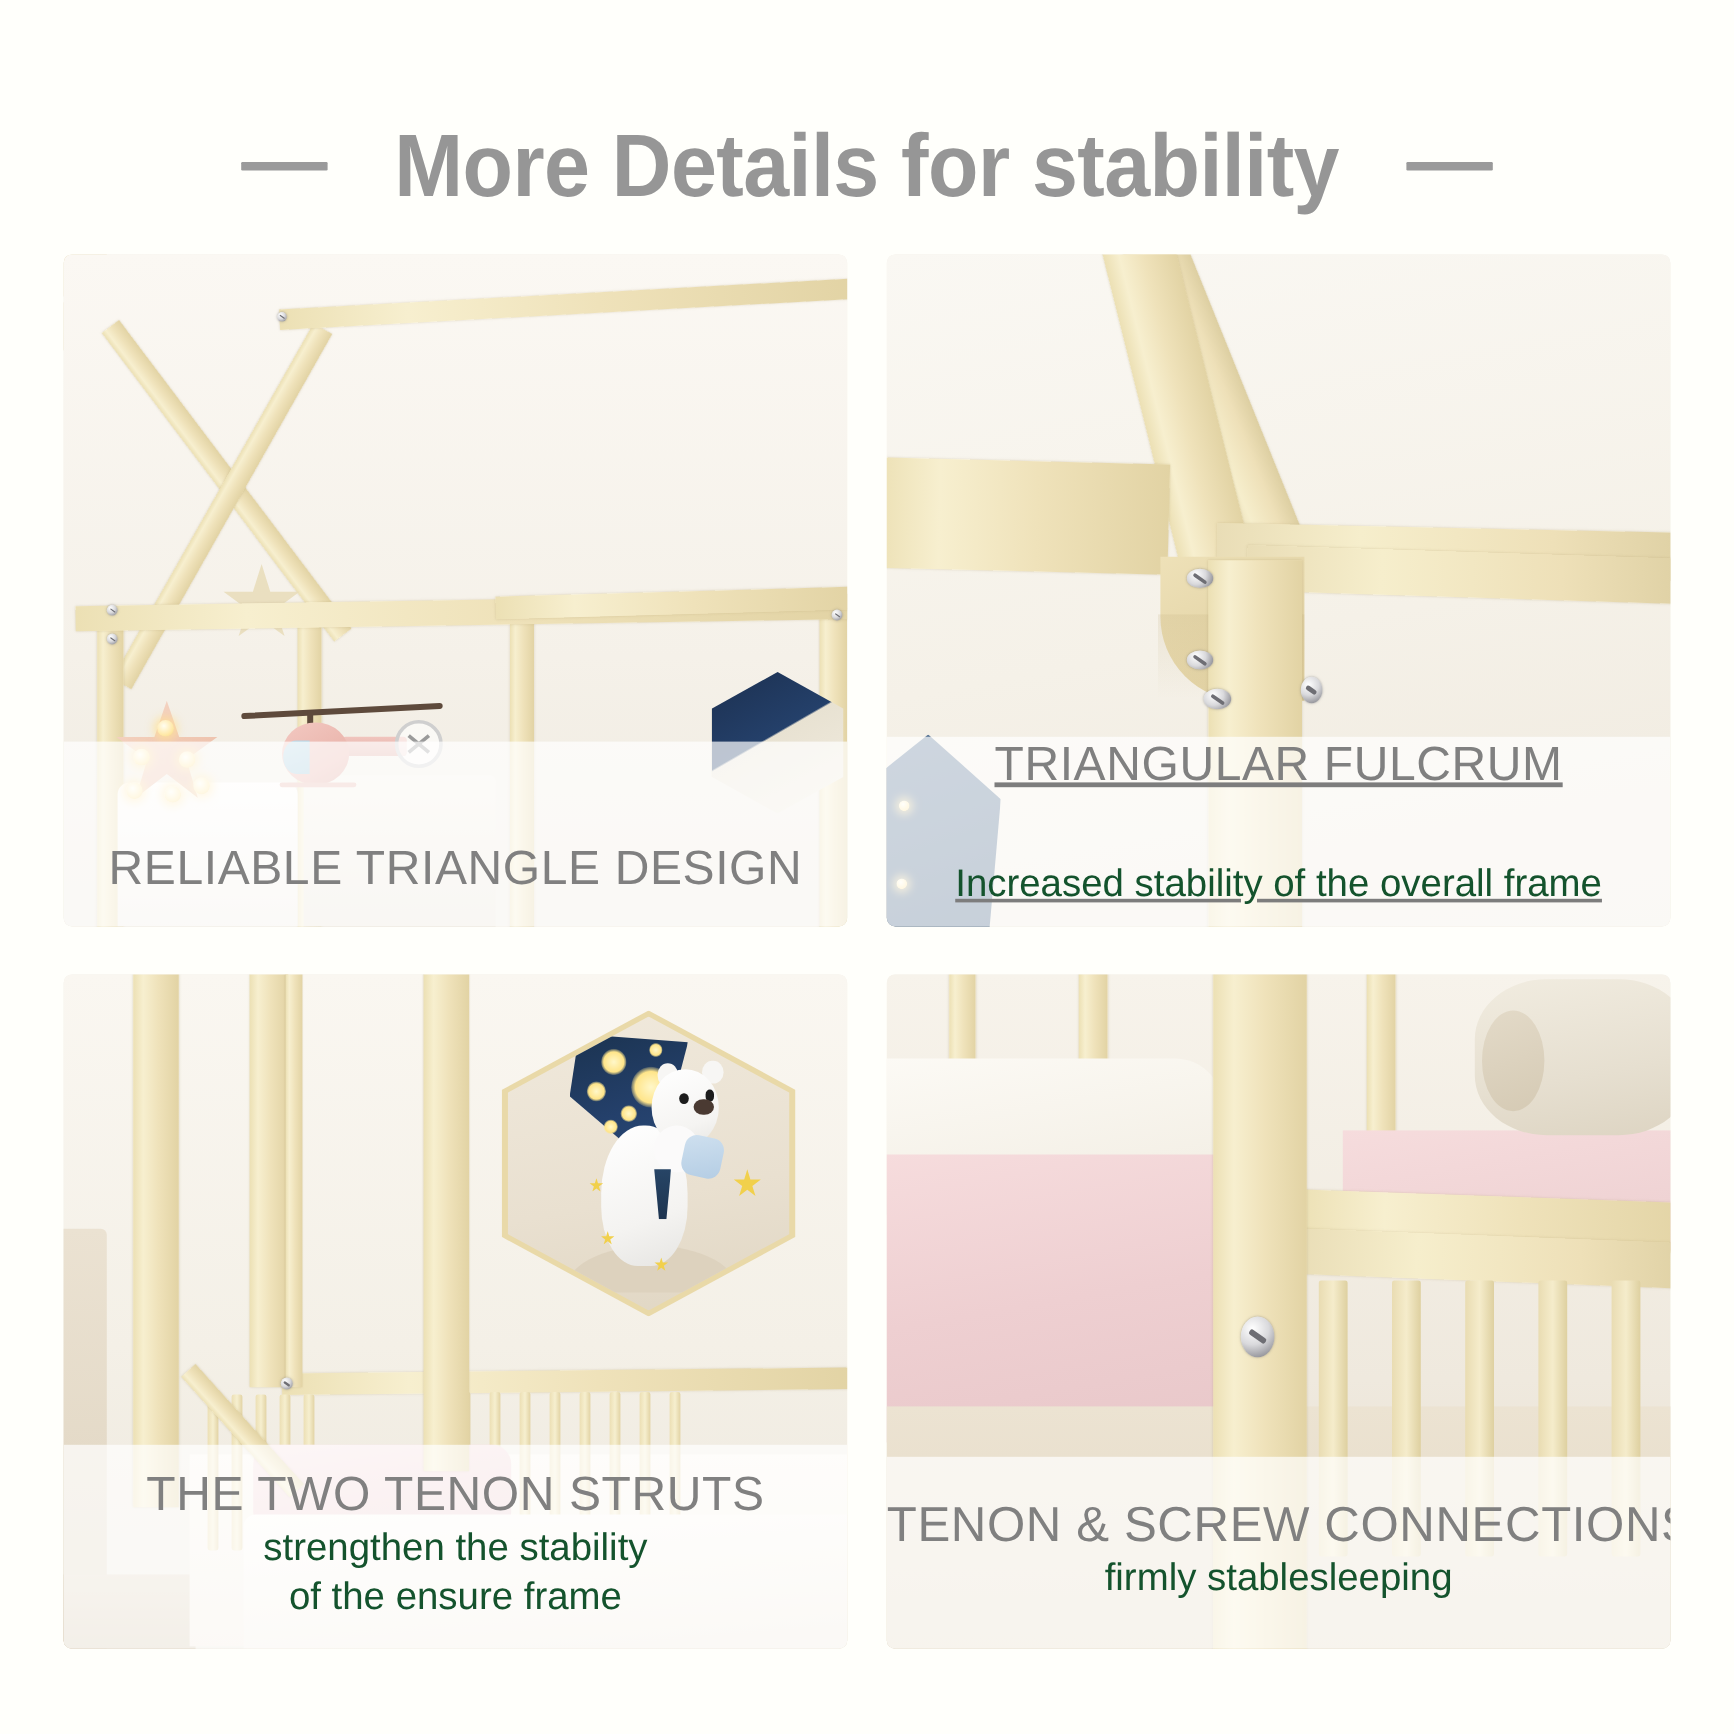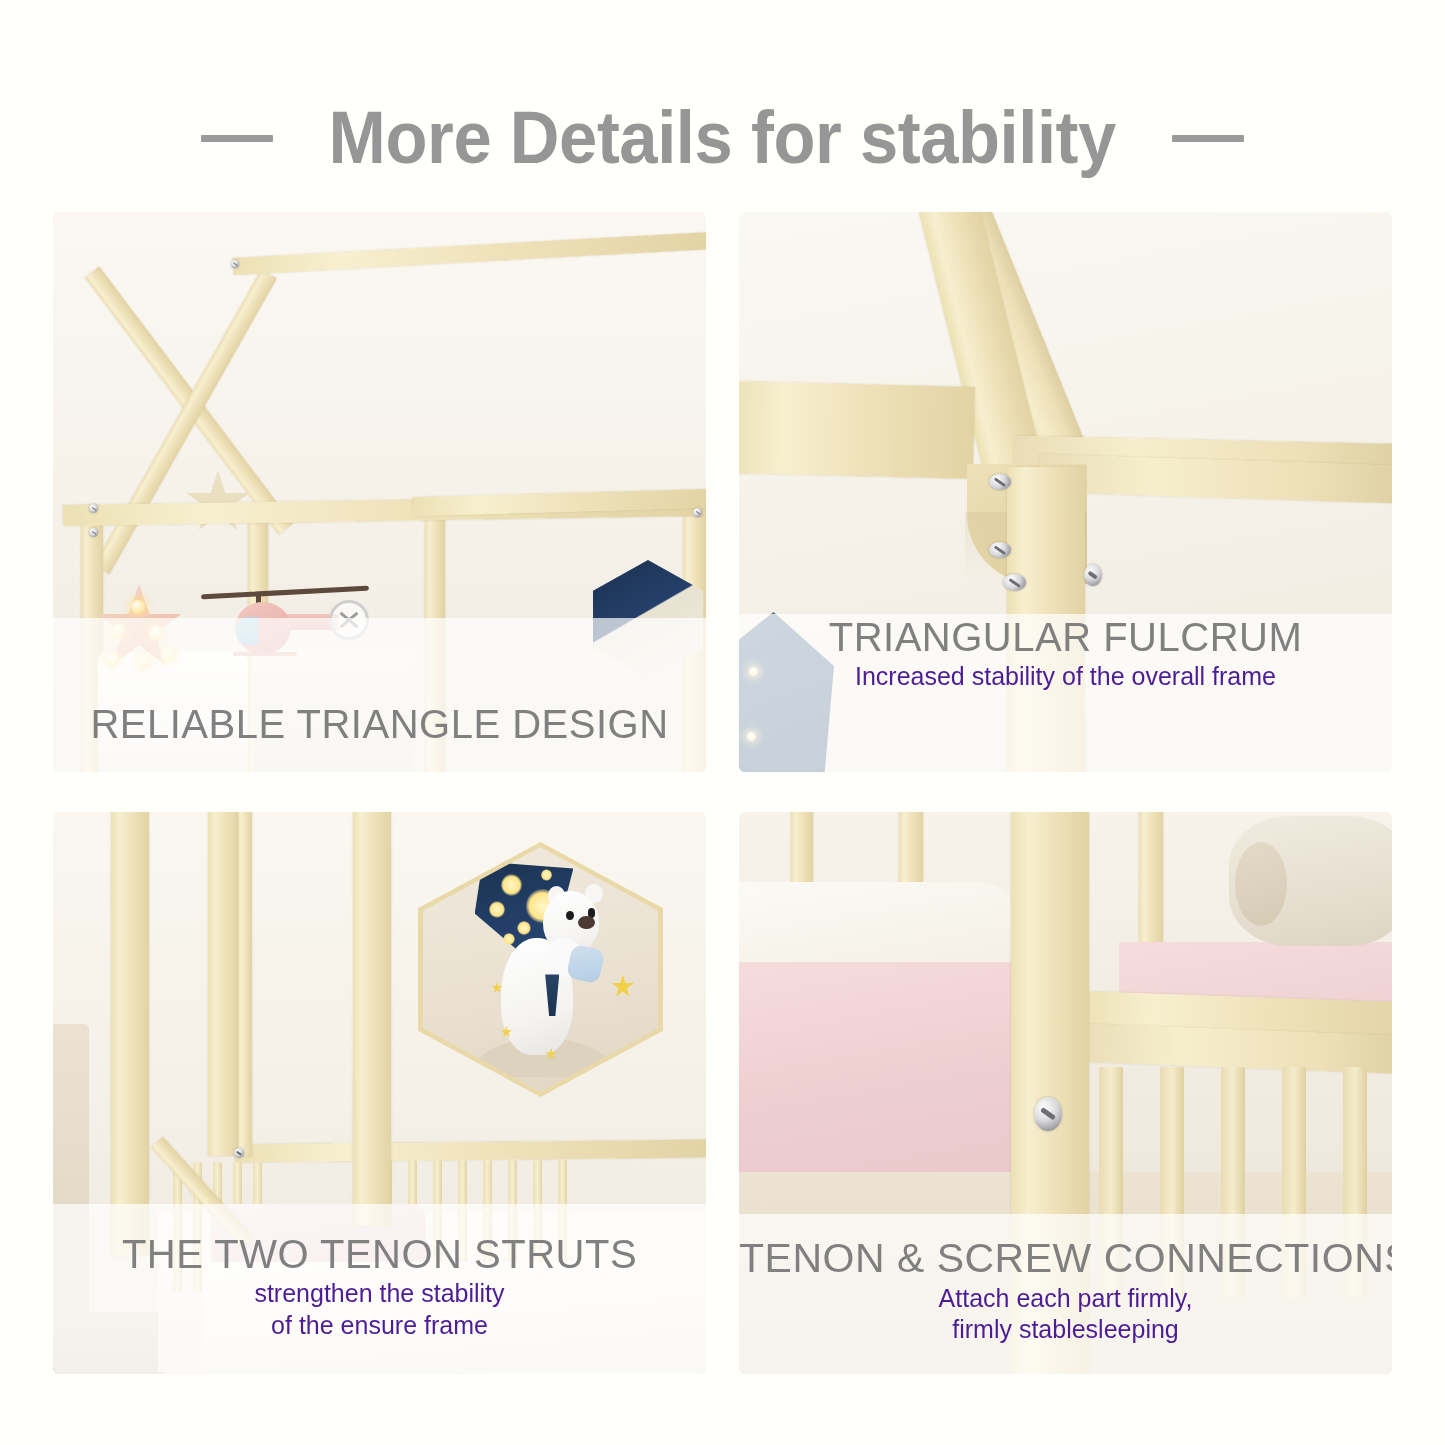--- a/index.html
+++ b/index.html
@@ -507,37 +507,37 @@
     width: 100%;
     background: rgba(255,255,255,0.70);
     box-sizing: border-box;
     text-align: center;
     color: #7d7d7d;
     display: flex;
     flex-direction: column;
     justify-content: center;
   }
   .caption-1 { height: 154px; padding-bottom: 24px; justify-content: flex-end; }
-  .caption-2 { height: 158px; padding-bottom: 16px; justify-content: flex-start; }
+  .caption-2 { height: 158px; padding-bottom: 16px; justify-content: space-between; text-decoration: underline; }
   .caption-3 { height: 170px; padding-bottom: 6px; }
   .caption-4 { height: 160px; padding-bottom: 8px; }
 
   .cap-title {
     font-size: 40px;
     font-weight: 400;
     letter-spacing: 0.5px;
     color: #808080;
     line-height: 1.18;
     white-space: nowrap;
   }
   .cap-title-lg { font-size: 41px; }
   .cap-sub {
-    font-size: 25px;
+    font-size: 32px;
     font-weight: 400;
-    color: #4c1d95;
+    color: #14532d;
     line-height: 1.26;
   }
 </style>
 </head>
 <body>
 
 <div class="page">
 
   <div class="header">
     <span class="header-dash"></span>
@@ -724,19 +724,18 @@
           <div class="p4-slat"></div>
           <div class="p4-slat"></div>
         </div>
 
         <div class="wood p4-post"></div>
         <div class="screw" style="left:295px; top:285px; width:28px; height:34px;"></div>
       </div>
 
       <div class="caption caption-4">
         <div class="cap-title cap-title-lg">TENON &amp; SCREW CONNECTIONS</div>
-        <div class="cap-sub">Attach each part firmly,</div>
         <div class="cap-sub">firmly stablesleeping</div>
       </div>
     </div>
 
   </div>
 </div>
 
 </body></html>

